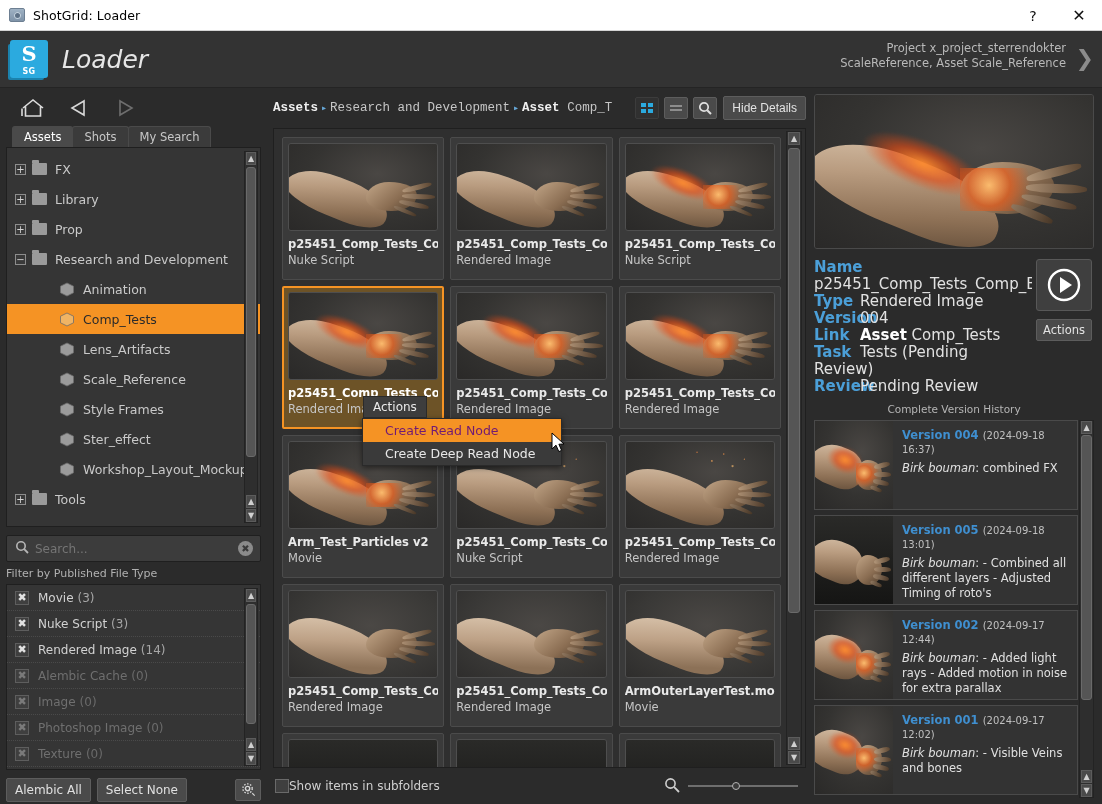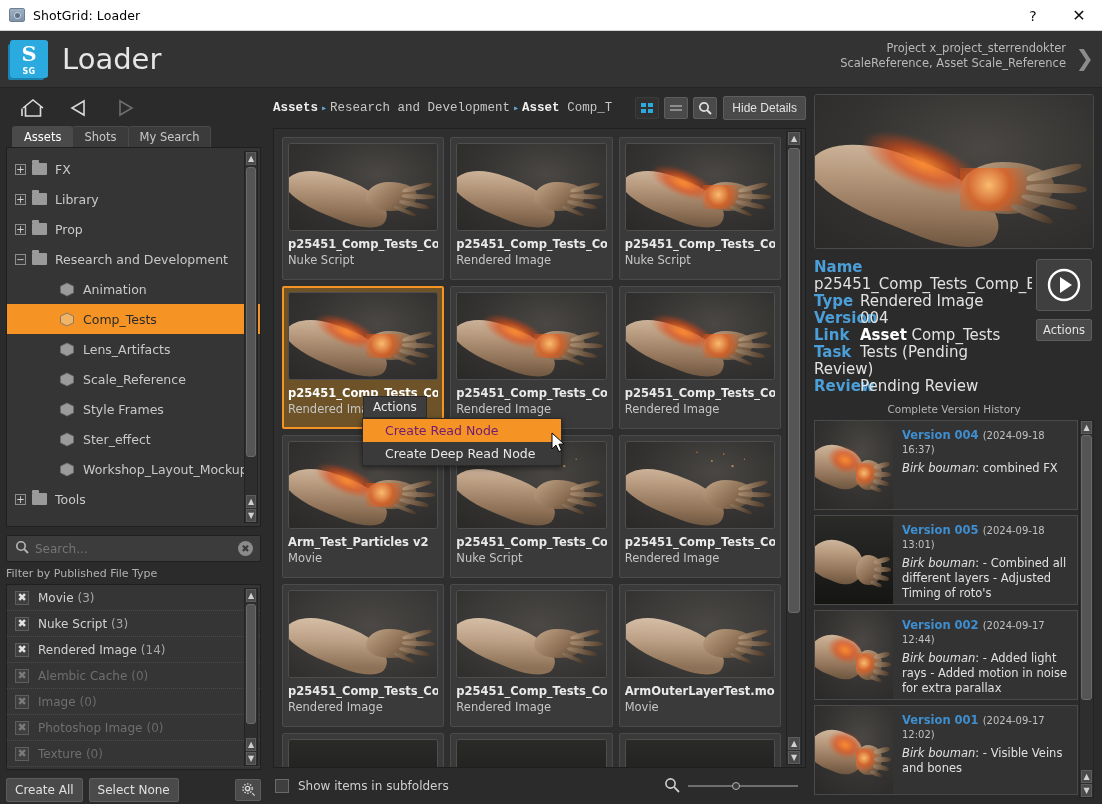--- a/index.html
+++ b/index.html
@@ -42,21 +42,21 @@
     box-shadow: -3px 3px 0 -1px #1b82ad;
   }
   .sg-logo .s {
     position:absolute; left:0; right:0; top:1px; text-align:center;
     font-size: 21px; font-weight: bold; color: #fff; font-family: "DejaVu Serif", serif;
   }
   .sg-logo .sg {
     position:absolute; left:0; right:0; bottom:2px; text-align:center;
     font-size: 8px; font-weight: bold; color: #fff; letter-spacing:.3px;
   }
-  #banner .app-title { margin-left: 14px; font-size: 29px; color: #e6e6e6; font-weight: 400; }
+  #banner .app-title { margin-left: 14px; font-size: 25px; color: #e6e6e6; font-weight: 400; font-style: italic; }
   #banner .ctx {
     position: absolute; right: 36px; top: 10px; text-align: right;
     font-size: 11.5px; color: #b9b9b9; line-height: 15px;
   }
   #banner .ctx-arrow {
     position:absolute; right: 8px; top: 17px; color: #8c8c8c; font-size: 22px; line-height: 22px;
   }
 
   
   #body { display: flex; height: 716px; background: #2b2b2b; }
@@ -235,21 +235,21 @@
       radial-gradient(1.2px 1.2px at 66% 14%, rgba(255,150,70,.8), transparent),
       radial-gradient(1.6px 1.6px at 72% 28%, rgba(255,190,110,.85), transparent),
       radial-gradient(1.2px 1.2px at 48% 12%, rgba(255,140,60,.7), transparent),
       radial-gradient(1.1px 1.1px at 80% 20%, rgba(255,160,80,.7), transparent);
   }
   .art.plain .bg { background: radial-gradient(ellipse at 55% 40%, #4b4845 0%, #3a3937 60%, #2e2d2c 100%); }
   .art.plain .arm { background: linear-gradient(160deg,#e0cdb6,#bda186 45%,#8c7157 80%); }
   .art.dark .bg { background: linear-gradient(#2a2a28, #151514); }
 
   .statusbar {
-    height: 36px; display: flex; align-items: center; padding-left: 10px; gap: 9px;
+    height: 36px; display: flex; align-items: center; padding-left: 10px; gap: 0;
     font-size: 12px; color: #cfcfcf;
   }
   .chk-sq { width: 14px; height: 14px; background: #3f3f3f; border: 1px solid #6a6a6a; }
   .zoom-slider { margin-left: auto; display:flex; align-items:center; gap:8px; padding-right: 14px; }
   .track { width: 110px; height: 2px; background: #6e6e6e; position: relative; }
   .knob { position:absolute; left: 40%; top:-3px; width: 8px; height: 8px; border-radius:50%;
     border:1px solid #b4b4b4; background:#3a3a3a; }
 
   
   #right { width: 290px; display:flex; flex-direction: column; padding: 6px 8px 6px 2px; }
@@ -496,21 +496,21 @@
         </div>
       <div class="vscroll">
         <div class="arrowbtn" style="top:0">▲</div>
         <div class="thumb" style="top:15px; height:120px;"></div>
         <div class="arrowbtn" style="bottom:14px">▲</div>
         <div class="arrowbtn" style="bottom:0">▼</div>
       </div>
     </div>
 
     <div class="left-bottom">
-      <button class="btn">Create All</button>
+      <button class="btn">Alembic All</button>
       <button class="btn">Select None</button>
       <span class="gear-btn">
         <svg width="15" height="15" viewBox="0 0 16 16">
             <circle cx="7" cy="7" r="2.3" fill="none" stroke="#d7d7d7" stroke-width="1.5"></circle>
             <circle cx="7" cy="7" r="5" fill="none" stroke="#d7d7d7" stroke-width="1.5" stroke-dasharray="1.6 1.6"></circle>
             <path d="M12 12 l2.6 2.6" stroke="#d7d7d7" stroke-width="1.2"></path>
           </svg>
       </span>
     </div>
   </div>

